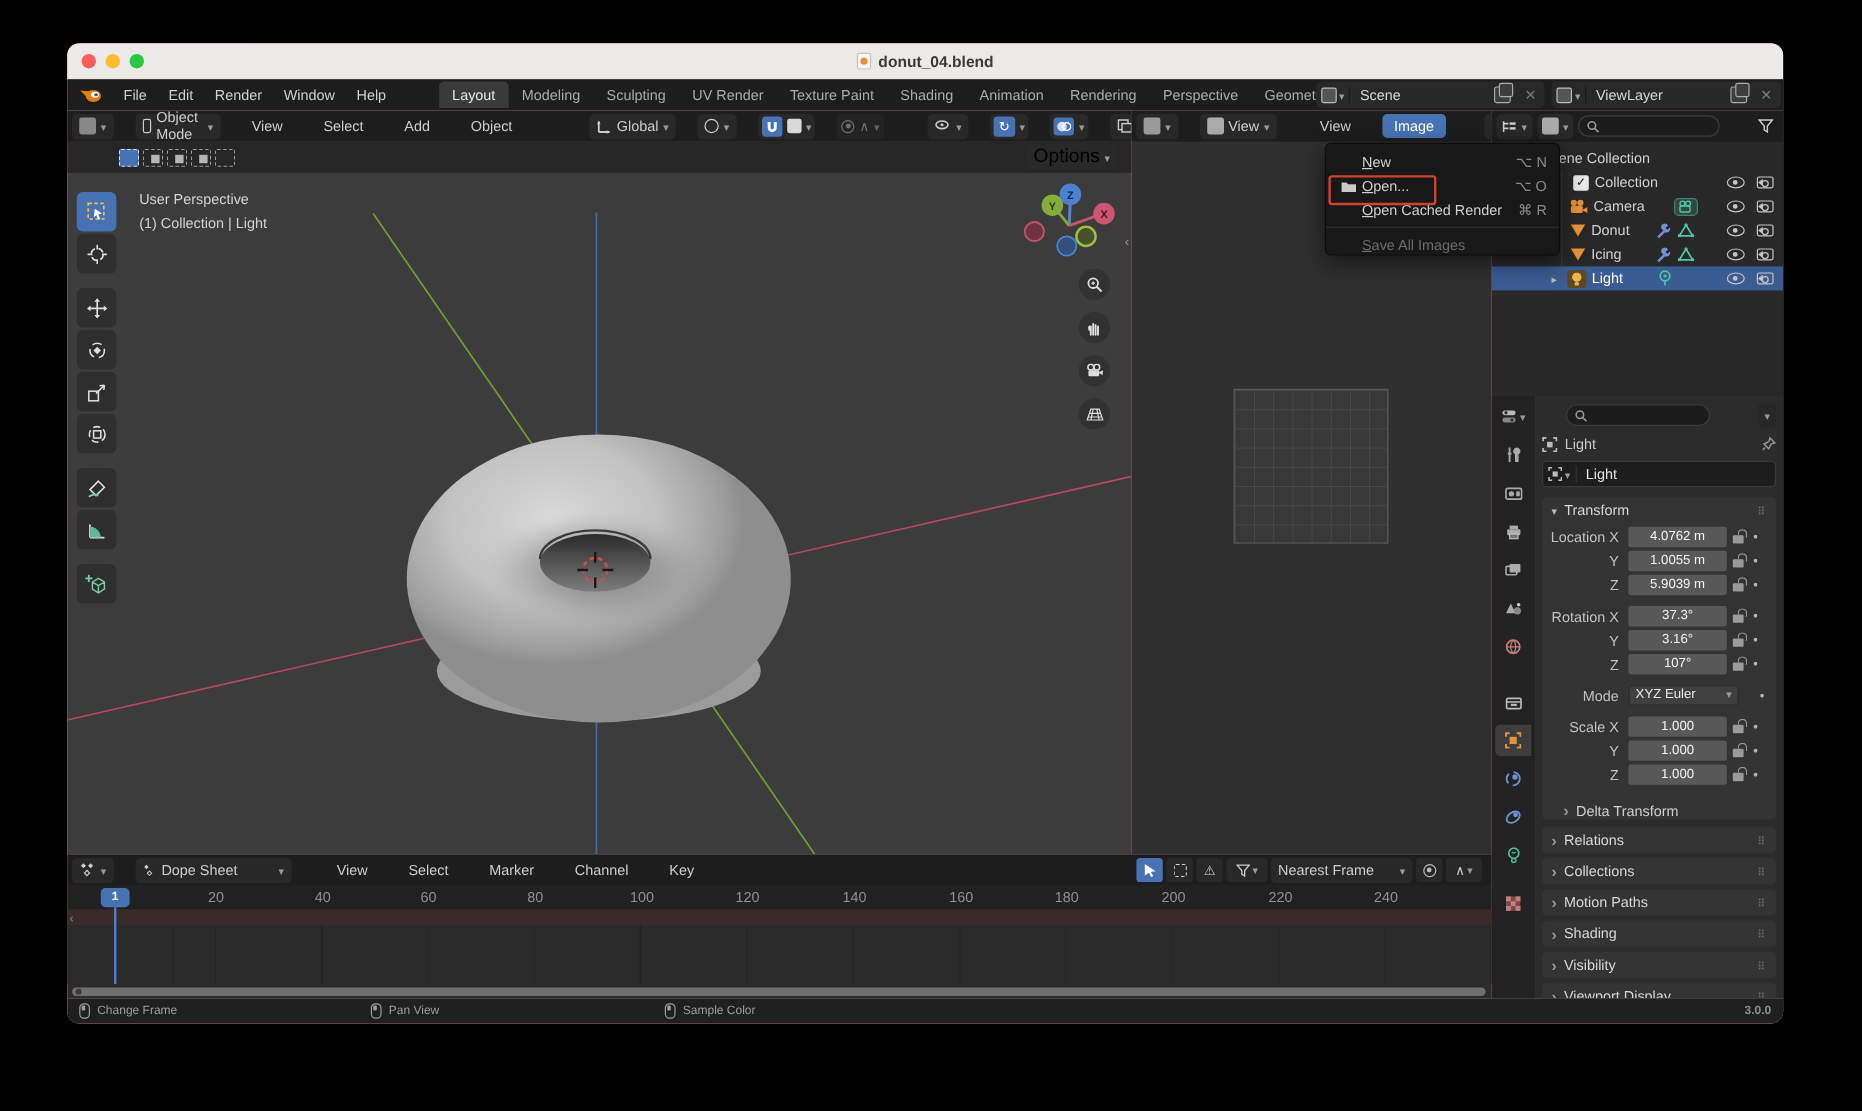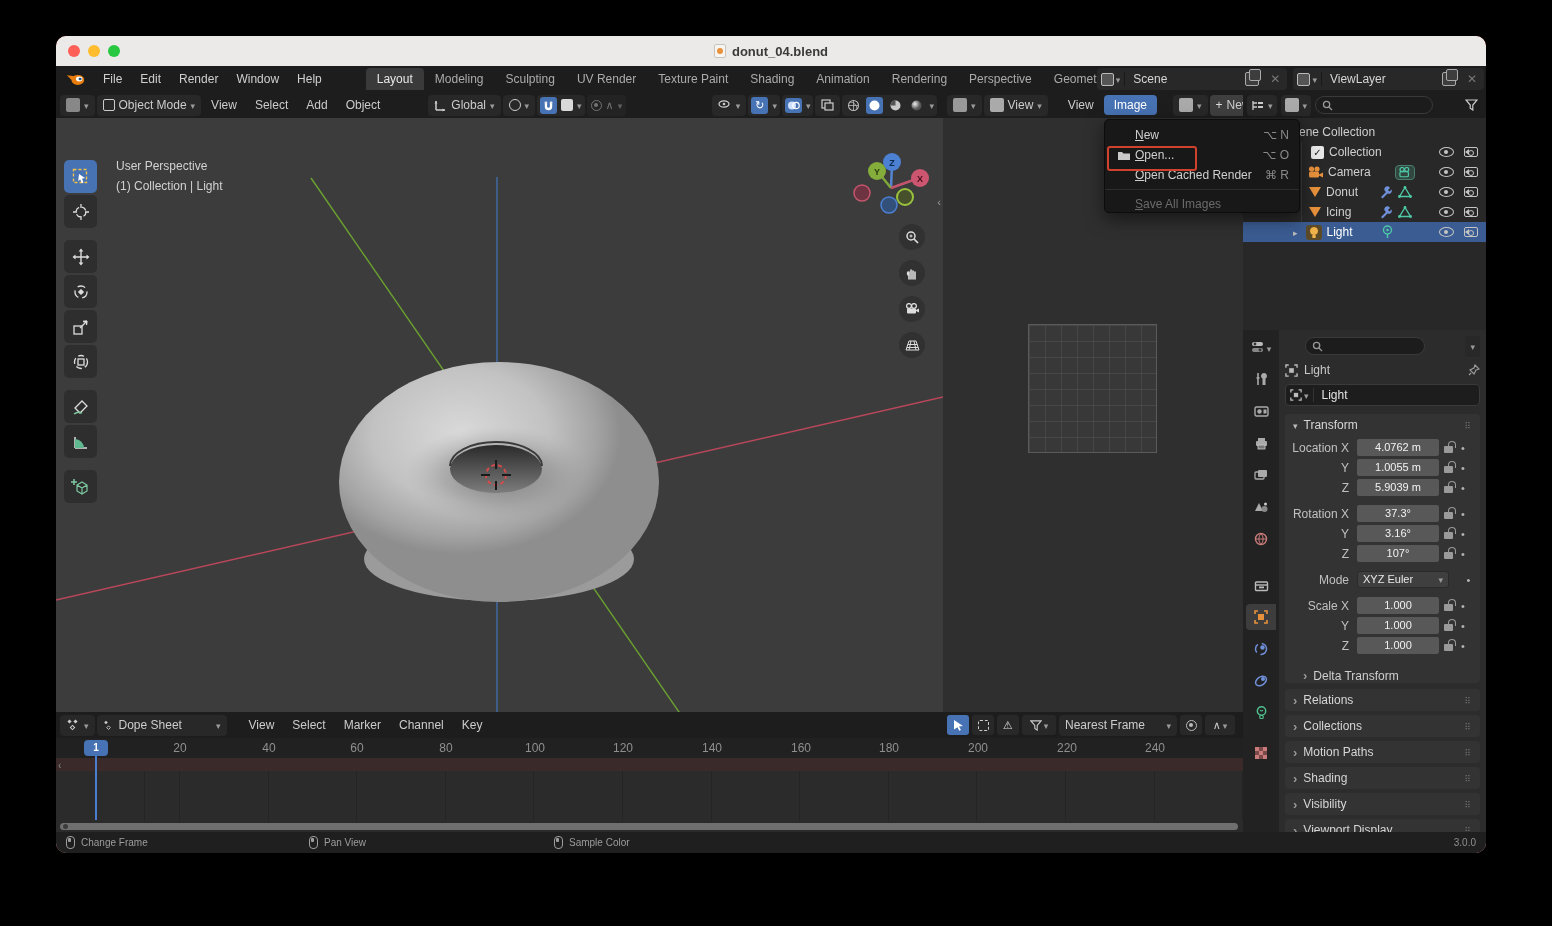--- a/index.html
+++ b/index.html
@@ -31,21 +31,21 @@
   .idwidget .dup::after{content:""; position:absolute; left:3px; top:-4px; width:10px; height:10px; border:1px solid #aaa; border-radius:2px; background:#3d3d3d;}
   .idwidget .x { color:#777; padding:0 7px; font-size:12px; }
 
   
   .chev::after { content:"▾"; font-size:9px; color:#9a9a9a; }
   .arr-r::after { content:"›"; color:#9a9a9a; font-size:13px; font-weight:bold;}
   .arr-c::after { content:"▸"; color:#bbb; font-size:9px; }
   .arr-o::after { content:"▾"; color:#bbb; font-size:9px; }
   .grip::after { content:"⠿"; color:#6d6d6d; font-size:9px; letter-spacing:1px;}
   .editor { position:absolute; overflow:hidden; }
-  .ehead { height:26px; background:#1d1d1d; display:flex; align-items:center; font-size:12px; color:#cccccc; gap:2px; }
+  .ehead { height:26px; background:#1d1d1d; display:flex; align-items:center; font-size:12px; color:#cccccc; gap:18px; }
   .btn { background:#282828; border-radius:4px; height:21px; display:flex; align-items:center; padding:0 6px; gap:4px; }
   .hmenu { padding:0 8px; }
   .icsq { width:14px; height:14px; background:#9a9a9a; border-radius:2px; }
 
   
   .vp { left:0; top:56px; width:887px; height:620px; background:#3c3c3c; }
   .toolsettings { position:absolute; left:0; top:26px; width:100%; height:26px; background:#262626; display:flex; align-items:center; }
   .selmode { width:17px; height:15px; border:1px dashed #9a9a9a; border-radius:2px; margin-left:3px; position:relative;}
   .selmode.on { background:#4772b3; border-color:#cfe0ff;}
   .selmode.f2::after,.selmode.f3::after,.selmode.f4::after{content:""; position:absolute; right:2px; bottom:2px; width:7px; height:7px; background:#b5b5b5;}
@@ -142,21 +142,21 @@
   .chcollapse { position:absolute; left:2px; top:48px; color:#8a8a8a; font-size:10px;}
   .chcollapse::after{content:"‹";}
   .hscroll { position:absolute; left:4px; top:111px; width:1178px; height:7px; background:#6f6f6f; border-radius:4px;}
   .hscroll::before{content:""; position:absolute; left:3px; top:1px; width:5px; height:5px; border-radius:50%; background:#3a3a3a;}
 
   
   .statusbar { position:absolute; left:0; top:796px; width:100%; height:21px; background:#1f1f1f; display:flex; align-items:center; font-size:10px; color:#9d9d9d; }
   .sgroup { display:flex; align-items:center; gap:6px; position:absolute;}
   .mouseic { width:9px; height:13px; border:1.5px solid #9d9d9d; border-radius:4px; position:relative;}
   .mouseic::after{content:""; position:absolute; left:1px; top:1px; width:3px; height:4px; background:#9d9d9d; border-radius:1px;}
-  .sversion { position:absolute; right:10px; color:#8f8f8f; }
+  .sversion { position:absolute; right:10px; color:#8f8f8f;font-weight:bold; }
 
   svg { display:block; }
 </style>
 </head>
 <body>
 
 <div class="window">
 
   <div class="titlebar">
     <div class="lights">
@@ -315,20 +315,32 @@
                   <stop offset="100%" stop-color="#555"></stop>
                 </radialGradient>
               </defs>
               <circle cx="6.5" cy="6.5" r="5" fill="url(#rg)"></circle>
             </svg>
           </span>
         <span class="chev"></span>
       </span>
     </div>
 
+    <div class="toolsettings">
+      <span style="width:40px"></span>
+      <span class="selmode on"></span>
+      <span class="selmode f2"></span>
+      <span class="selmode f3"></span>
+      <span class="selmode f4"></span>
+      <span class="selmode"></span>
+      <span class="btn optbtn">
+          <span>Options</span>
+          <span class="chev"></span>
+        </span>
+    </div>
 
     <div class="vpbody">
       <svg width="887" height="568" viewBox="0 0 887 568">
         <defs>
           <radialGradient id="gTorus" cx="38%" cy="30%">
             <stop offset="0%" stop-color="#d9d9d9"></stop>
             <stop offset="55%" stop-color="#c2c2c2"></stop>
             <stop offset="85%" stop-color="#a3a3a3"></stop>
             <stop offset="100%" stop-color="#8e8e8e"></stop>
           </radialGradient>

